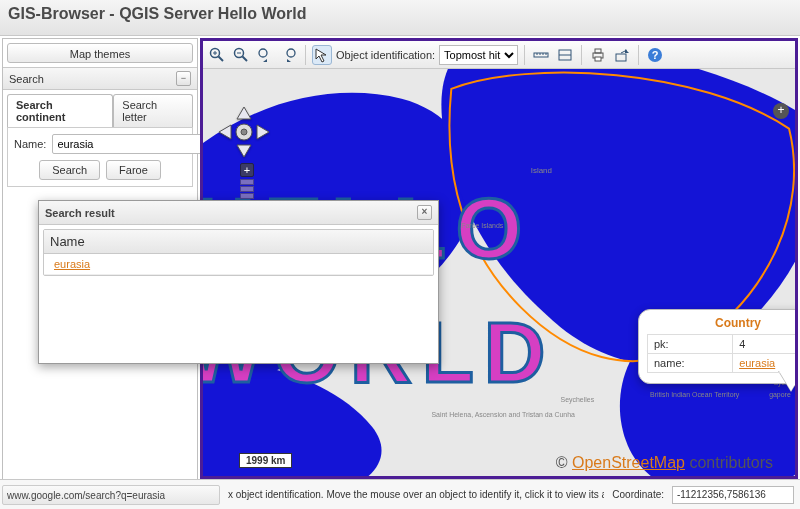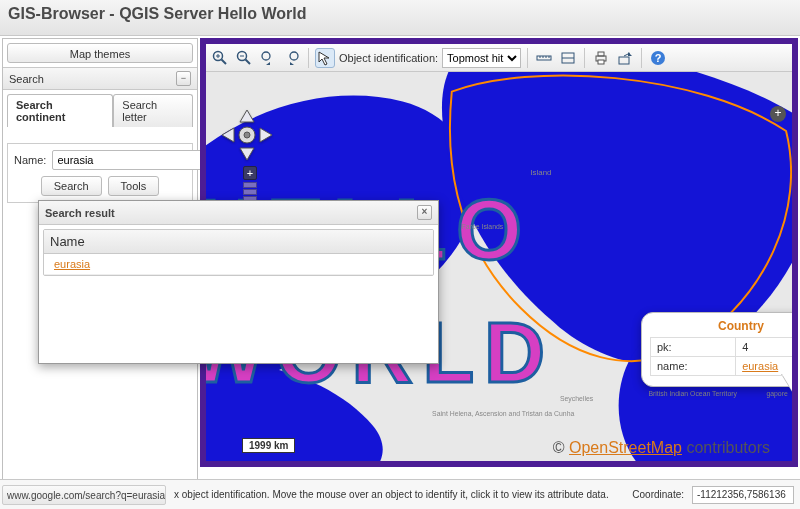--- a/index.html
+++ b/index.html
@@ -4,30 +4,30 @@
 <style>
   * { box-sizing: border-box; }
   html, body { margin:0; padding:0; width:800px; height:509px; overflow:hidden; font-family: Arial, Helvetica, sans-serif; font-size:11px; color:#333; background:#fff; }
   .app-title { height:36px; line-height:28px; padding:0 8px; font-size:16px; font-weight:bold; color:#4a4a4a; background:linear-gradient(#f5f5f5,#e3e3e3); border-bottom:1px solid #c8c8c8; }
   .main { display:flex; height:449px; }
   .sidebar { width:196px; background:#fff; border:1px solid #bfbfbf; margin:2px; display:flex; flex-direction:column; }
   .panel-header { display:flex; align-items:center; justify-content:space-between; padding:3px 6px; background:linear-gradient(#f7f7f7,#e6e6e6); border-bottom:1px solid #c8c8c8; font-weight:bold; color:#333; }
   .collapse-btn { width:15px; height:15px; border:1px solid #aaa; background:linear-gradient(#fff,#e3e3e3); border-radius:2px; text-align:center; line-height:12px; cursor:pointer; font-size:9px; color:#555;}
   .themes-btn { margin:4px; height:20px; border:1px solid #bbb; border-radius:3px; background:linear-gradient(#fff,#eaeaea); text-align:center; line-height:20px; cursor:pointer; }
   .section-hd { display:flex; align-items:center; justify-content:space-between; padding:3px 6px; background:linear-gradient(#f7f7f7,#e6e6e6); border-top:1px solid #c8c8c8; border-bottom:1px solid #c8c8c8; color:#333; }
-  .tabs { display:flex; margin:4px 4px 16px 4px; gap:0; }
+  .tabs { display:flex; margin:4px 4px 0 4px; gap:0; }
   .tab { padding:4px 8px; border:1px solid #bbb; background:linear-gradient(#fff,#eaeaea); border-bottom:none; border-radius:3px 3px 0 0; cursor:pointer; font-size:11px; }
   .tab.active { background:#fff; font-weight:bold; position:relative; z-index:2;}
   .tab-body { margin:0 4px 4px 4px; border:1px solid #ccc; padding:6px; background:#fff; }
   .row { display:flex; align-items:center; gap:6px; margin-bottom:6px;}
   .row input[type=text]{ flex:1; height:20px; border:1px solid #bbb; padding:0 4px; font-size:11px; border-radius:2px;}
   .btnrow { display:flex; gap:6px; justify-content:center;}
   .btn { padding:3px 12px; border:1px solid #bbb; border-radius:3px; background:linear-gradient(#fff,#eaeaea); cursor:pointer; font-size:11px;}
   .sidebar-flex { flex:1; }
-  .map-wrap { flex:1; position:relative; margin:2px 2px 18px 0; border:6px solid #4c1d95; overflow:hidden; }
+  .map-wrap { flex:1; position:relative; margin:2px 2px 6px 0; border:3px solid #4c1d95; overflow:hidden; }
   .toolbar { position:absolute; top:0; left:0; right:0; height:28px; background:linear-gradient(#fdfdfd,#eaeaea); border-bottom:1px solid #c8c8c8; display:flex; align-items:center; padding:0 4px; gap:4px; z-index:10;}
   .t-icon { width:20px; height:20px; display:flex; align-items:center; justify-content:center; cursor:pointer; border-radius:3px; color:#555; font-size:14px;}
   .t-icon.box { border:1px solid transparent; }
   .t-icon.active { border:1px solid #9bb7d4; background:#dbe9f7;}
   .t-sep { width:1px; height:20px; background:#c8c8c8; margin:0 2px;}
   .t-label { font-size:11px; color:#333;}
   select.t-select{ height:20px; font-size:11px; border:1px solid #bbb; background:#fff;}
   .map-area { position:absolute; top:28px; left:0; right:0; bottom:0; background:#e8e8e8; overflow:hidden;}
   .map-svg { position:absolute; inset:0; }
   .hello-text { font-family: Impact, Arial Black, sans-serif; font-size:86px; font-weight:900; fill:#d63fc3; stroke:#1e5fa0; stroke-width:3; letter-spacing:10px;}
@@ -53,24 +53,24 @@
   .popup { position:absolute; top:240px; left:435px; width:200px; background:#fff; border:1px solid #bbb; border-radius:12px; padding:6px 8px 10px 8px; box-shadow:0 3px 10px rgba(0,0,0,.3); z-index:40;}
   .popup:before { content:""; position:absolute; bottom:-20px; left:140px; width:0; height:0; border:12px solid transparent; border-top:20px solid #fff;}
   .popup:after { content:""; position:absolute; bottom:-22px; left:139px; width:0; height:0; border:13px solid transparent; border-top:21px solid #bbb; z-index:-1;}
   .popup-title { text-align:center; color:#d97a1a; font-weight:bold; font-size:12px; margin-bottom:4px;}
   .popup table{ width:100%; border-collapse:collapse; font-size:11px;}
   .popup td{ border:1px solid #ddd; padding:3px 6px;}
   .popup a{ color:#d97a1a; text-decoration:underline; cursor:pointer;}
   .hl-poly { fill:none; stroke:#ff8a00; stroke-width:2; }
   
   .status { position:absolute; left:0; right:0; bottom:0; height:30px; border-top:1px solid #c8c8c8; background:#f7f7f7; display:flex; align-items:center; font-size:10px; }
-  .status .url { width:164px; padding:0 4px; color:#444; white-space:nowrap; overflow:hidden; background:linear-gradient(#fafafa,#e8e8e8); height:20px; line-height:20px; border:1px solid #ccc; margin:0 2px; border-radius:2px;}
+  .status .url { width:218px; padding:0 4px; color:#444; white-space:nowrap; overflow:hidden; background:linear-gradient(#fafafa,#e8e8e8); height:20px; line-height:20px; border:1px solid #ccc; margin:0 2px; border-radius:2px;}
   .status .msg { flex:1; padding:0 6px; color:#333; white-space:nowrap; overflow:hidden;}
   .status .coord-l { padding:0 8px; color:#333;}
-  .status .coord { width:102px; border:1px solid #bbb; background:#fff; height:18px; line-height:16px; padding:0 4px; margin-right:6px;}
+  .status .coord { width:122px; border:1px solid #bbb; background:#fff; height:18px; line-height:16px; padding:0 4px; margin-right:6px;}
   svg.icon { width:16px; height:16px; }
 </style>
 </head>
 <body>
 
 <div class="app-title">GIS-Browser - QGIS Server Hello World</div>
 
 <div class="main">
 
   <div class="sidebar">
@@ -83,21 +83,21 @@
       <div class="tab active">Search continent</div>
       <div class="tab">Search letter</div>
     </div>
     <div class="tab-body">
       <div class="row">
         <span>Name:</span>
         <input type="text" value="eurasia" style="">
       </div>
       <div class="btnrow">
         <div class="btn">Search</div>
-        <div class="btn">Tools</div>
+        <div class="btn">Faroe</div>
       </div>
     </div>
     <div class="sidebar-flex"></div>
   </div>
 
   <div class="map-wrap">
     <div class="toolbar">
       <span class="t-icon box">
           <svg class="icon" viewBox="0 0 16 16">
             <circle cx="6" cy="6" r="4.5" fill="none" stroke="#357" stroke-width="1.5"></circle>

